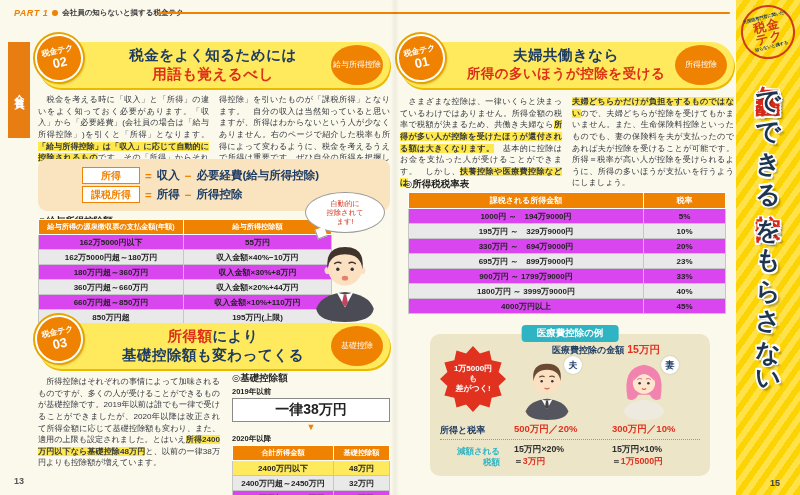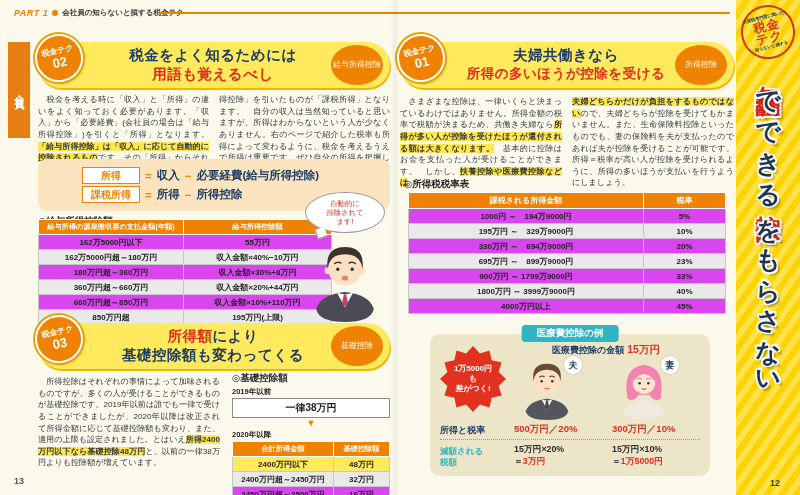--- a/index.html
+++ b/index.html
@@ -61,40 +61,40 @@
   .man-wrap{position:absolute;width:90px;text-align:center}
   .bubble{position:relative;background:#fff;border:1.5px solid #9a9a9a;border-radius:50%;
     padding:6px 6px;font-size:7.3px;color:#d4321e;font-weight:normal;line-height:1.25;width:66px;margin:0 auto}
   .bubble:after{content:"";position:absolute;left:10px;bottom:-6px;width:9px;height:9px;background:#fff;
     border-right:1.5px solid #9a9a9a;border-bottom:1.5px solid #9a9a9a;transform:rotate(70deg)}
   .man-svg{margin-top:5px}
 
   
   .kiso{position:absolute}
   .kiso .yr{font-size:7.5px;font-weight:bold;color:#222;margin:2px 0 1px}
-  .flat-box{border:1px solid #8a8a8a;background:#fff;text-align:center;font-weight:bold;font-size:10px;color:#222;padding:2px 0}
+  .flat-box{border:1px solid #8a8a8a;background:#fff;text-align:center;font-weight:bold;font-size:14px;color:#222;padding:2px 0}
   .dn-arrow{text-align:center;color:#ef8200;font-size:9px;line-height:1;margin:1px 0}
 
   
   .med{position:absolute;background:#ece5c8;border-radius:10px}
   .med-badge{position:absolute;top:-9px;left:50%;transform:translateX(-50%);background:#2fb4c4;color:#fff;
     font-size:9.5px;font-weight:bold;padding:2px 15px;border-radius:4px;white-space:nowrap}
   .burst{position:absolute;left:10px;top:12px;width:66px;height:66px;background:#e0321e;color:#fff;
     display:flex;flex-direction:column;align-items:center;justify-content:center;text-align:center;
     font-weight:bold;line-height:1.25;font-size:8px;
     clip-path:polygon(33px 0px,39.9px 7.4px,49.5px 4.4px,51.7px 14.3px,61.6px 16.5px,58.6px 26.1px,66px 33px,58.6px 39.9px,61.6px 49.5px,51.7px 51.7px,49.5px 61.6px,39.9px 58.6px,33px 66px,26.1px 58.6px,16.5px 61.6px,14.3px 51.7px,4.4px 49.5px,7.4px 39.9px,0px 33px,7.4px 26.1px,4.4px 16.5px,14.3px 14.3px,16.5px 4.4px,26.1px 7.4px)}
   .med-amount{position:absolute;left:78px;top:9px;width:196px;text-align:center;font-size:9px;font-weight:bold;color:#1e3c63}
   .med-amount .val{color:#e0301e;font-size:10.5px;margin-left:3px}
   .person{position:absolute;width:58px}
   .person-tag{position:absolute;top:-2px;right:-6px;width:18px;height:18px;border-radius:50%;background:#fff;
     color:#1e3c63;font-size:9px;font-weight:bold;display:flex;align-items:center;justify-content:center;box-shadow:0 0 2px rgba(0,0,0,.2)}
   .mrow-label{position:absolute;font-size:9px;font-weight:bold;color:#1e3c63}
   .mrow-val{position:absolute;font-size:9.5px;font-weight:bold;color:#e0301e;white-space:nowrap}
   .med-divider{position:absolute;left:10px;right:10px;border-top:1.5px dotted #9a9a8a}
-  .mrow2-label{position:absolute;font-size:8.5px;font-weight:bold;color:#2fb4c4;text-align:left;line-height:1.3}
+  .mrow2-label{position:absolute;font-size:8.5px;font-weight:bold;color:#2fb4c4;text-align:right;line-height:1.3}
   .mrow2-val{position:absolute;font-size:8.8px;font-weight:bold;color:#2c2c2c;line-height:1.35;white-space:nowrap}
   .mrow2-val .res{color:#e0301e}
 
   
   .banner{position:absolute;right:0;top:0;width:64px;height:495px;
     background:repeating-linear-gradient(125deg,#ffe14a 0 6px,#fcd303 6px 12px)}
   .stamp{position:absolute;top:5px;left:50%;transform:translateX(-50%) rotate(-14deg);width:54px;height:54px;border-radius:50%;
     border:2.5px solid #cf3a1a;box-sizing:border-box;display:flex;flex-direction:column;align-items:center;justify-content:center;line-height:1}
   .stamp .arc{font-size:4.2px;color:#1e3c63;font-weight:bold;white-space:nowrap}
   .stamp .big{font-size:12.5px;color:#cf3a1a;font-weight:bold;letter-spacing:1px}
@@ -401,14 +401,14 @@
       <span class="big">税金</span>
       <span class="big">テク</span>
       <span class="arc">知らないと損する</span>
     </div>
     <div class="vtitle">
       <span class="vt-red">年末調整</span><span class="vt-navy">でできる</span><span class="vt-red">控除</span><span class="vt-navy">をもらさない</span>
     </div>
   </div>
 
   <div class="pn-left">13</div>
-  <div class="pn-right">12</div>
+  <div class="pn-right">15</div>
 </div>
 
 </body></html>

